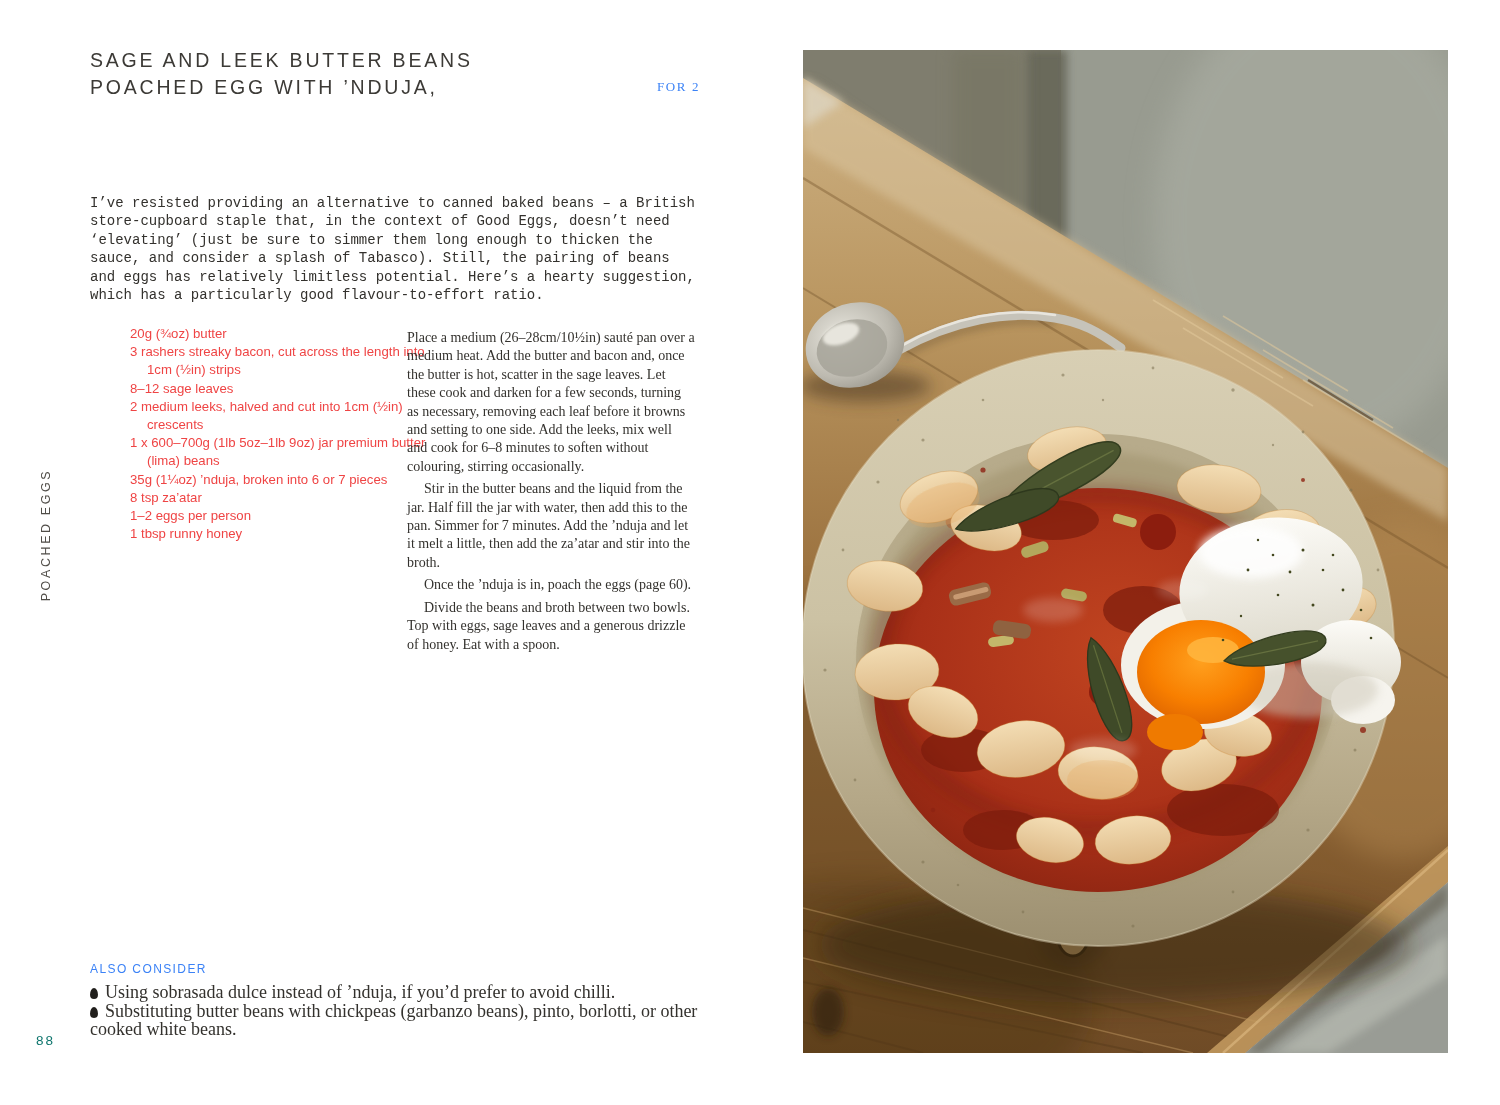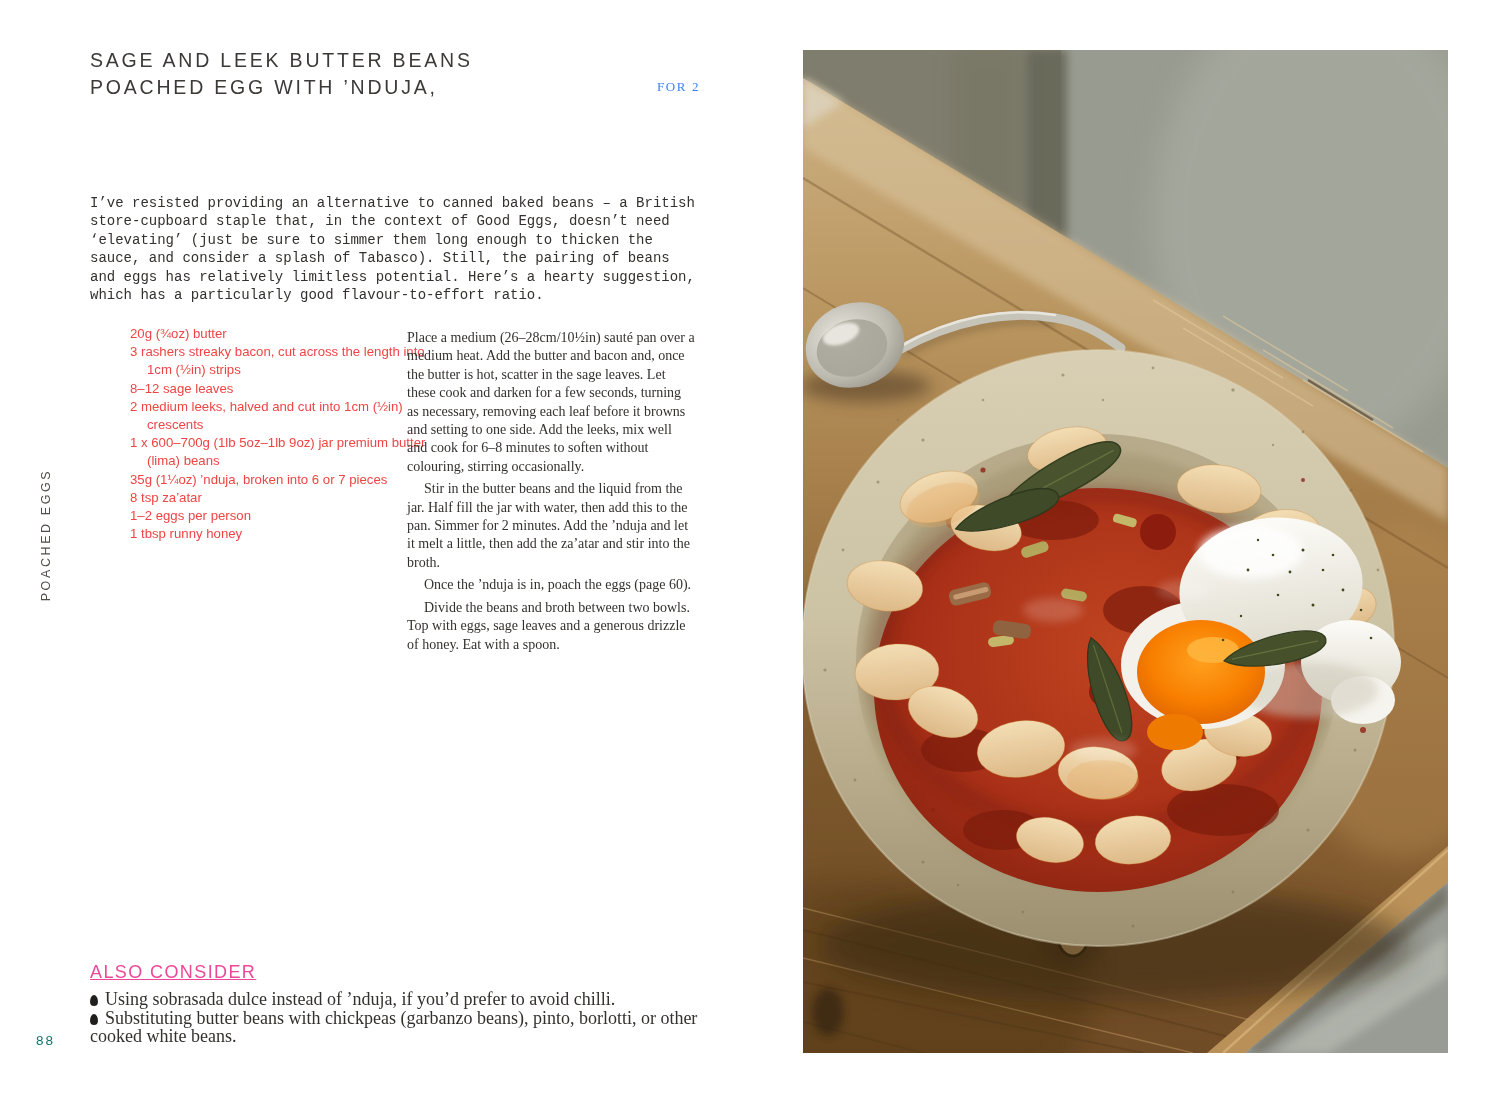--- a/index.html
+++ b/index.html
@@ -12,21 +12,21 @@
   .title{left:90px;top:47px;font-size:19.5px;line-height:27px;letter-spacing:2.8px;
          color:#3c3a36;font-weight:400;}
   .serving{left:657px;top:79px;font-size:13px;letter-spacing:1.6px;color:#3b82f6;}
   .intro{left:90px;top:194px;width:606px;font-size:14px;line-height:18.4px;font-family:Liberation Mono, monospace;}
   .ingredients{left:90px;top:325px;width:312px;font-size:13.2px;line-height:18.2px;color:#ef4444;margin-left:40px;}
   .ingredients .ing{padding-left:17px;text-indent:-17px;}
   .method{left:403px;top:325px;width:296px;font-size:14px;line-height:18.4px;}
   .method p{margin:4px;}
   .method p.indent{text-indent:17px;}
   .also{left:90px;top:962px;width:624px;}
-  .also-heading{font-size:18px;letter-spacing:1.4px;color:#ec4899;margin-bottom:7px;text-decoration:underline;}
+  .also-heading{font-size:12px;letter-spacing:1.4px;color:#3b82f6;margin-bottom:7px;}
   .also-item{font-size:18px;line-height:18.6px;}
   .egg-bullet{display:inline-block;width:8px;height:11px;background:#211f1c;
               border-radius:50% 50% 50% 50%/62% 62% 38% 38%;margin-right:7px;vertical-align:-1px;}
   .pagenum{left:36px;top:1033px;font-size:13.5px;letter-spacing:2px;color:#0f766e;}
   .side-label{left:46px;top:535px;transform:translate(-50%,-50%) rotate(-90deg);
               font-size:12.5px;letter-spacing:2.6px;color:#504d48;white-space:nowrap;}
   .photo{left:803px;top:50px;width:645px;height:1003px;}
 </style>
 </head>
 <body>
@@ -47,21 +47,21 @@
   <div class="ing">2 medium leeks, halved and cut into 1cm (½in) crescents</div>
   <div class="ing">1 x 600–700g (1lb 5oz–1lb 9oz) jar premium butter (lima) beans</div>
   <div class="ing">35g (1¼oz) ’nduja, broken into 6 or 7 pieces</div>
   <div class="ing">8 tsp za’atar</div>
   <div class="ing">1–2 eggs per person</div>
   <div class="ing">1 tbsp runny honey</div>
 </div>
 
 <div class="abs method serif">
   <p>Place a medium (26–28cm/10½in) sauté pan over a medium heat. Add the butter and bacon and, once the butter is hot, scatter in the sage leaves. Let these cook and darken for a few seconds, turning as necessary, removing each leaf before it browns and setting to one side. Add the leeks, mix well and cook for 6–8 minutes to soften without colouring, stirring occasionally.</p>
-  <p class="indent">Stir in the butter beans and the liquid from the jar. Half fill the jar with water, then add this to the pan. Simmer for 2 minutes. Add the ’nduja and let it melt a little, then add the za’atar and stir into the broth.</p>
+  <p class="indent">Stir in the butter beans and the liquid from the jar. Half fill the jar with water, then add this to the pan. Simmer for 7 minutes. Add the ’nduja and let it melt a little, then add the za’atar and stir into the broth.</p>
   <p class="indent">Once the ’nduja is in, poach the eggs (page 60).</p>
   <p class="indent">Divide the beans and broth between two bowls. Top with eggs, sage leaves and a generous drizzle of honey. Eat with a spoon.</p>
 </div>
 
 <div class="abs also">
   <div class="also-heading sans">ALSO CONSIDER</div>
   <div class="also-item serif"><span class="egg-bullet"></span><span>Using sobrasada dulce instead of ’nduja, if you’d prefer to avoid chilli.</span></div>
   <div class="also-item serif"><span class="egg-bullet"></span><span>Substituting butter beans with chickpeas (garbanzo beans), pinto, borlotti, or other cooked white beans.</span></div>
 </div>
 

